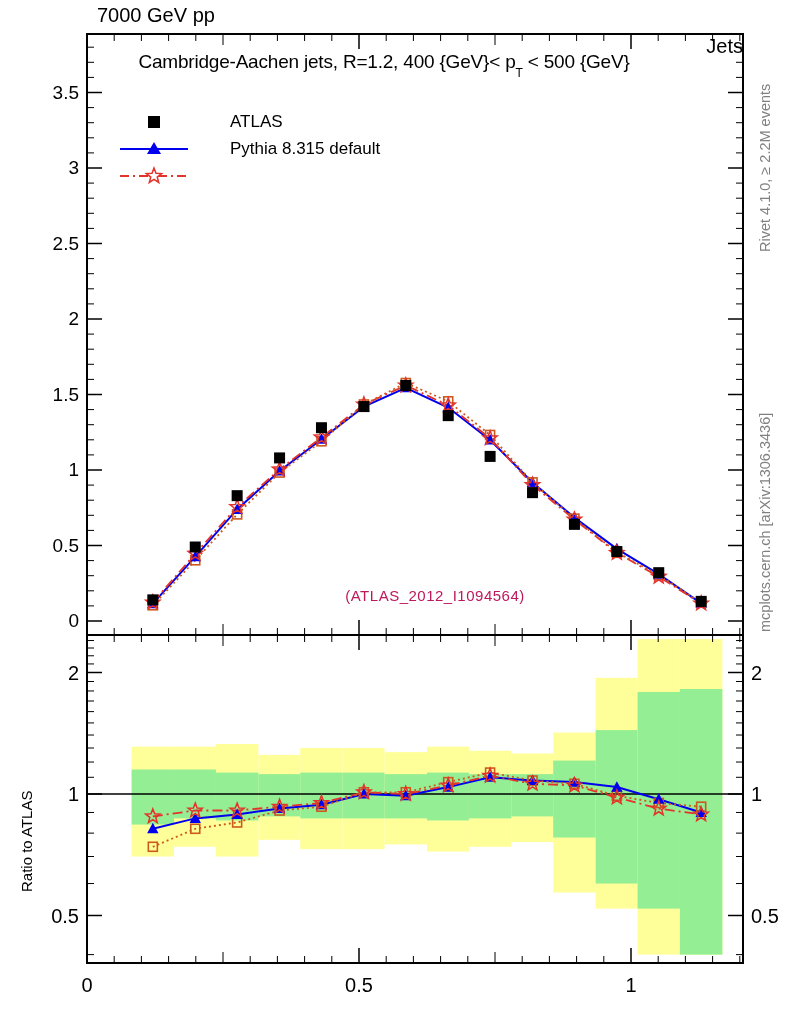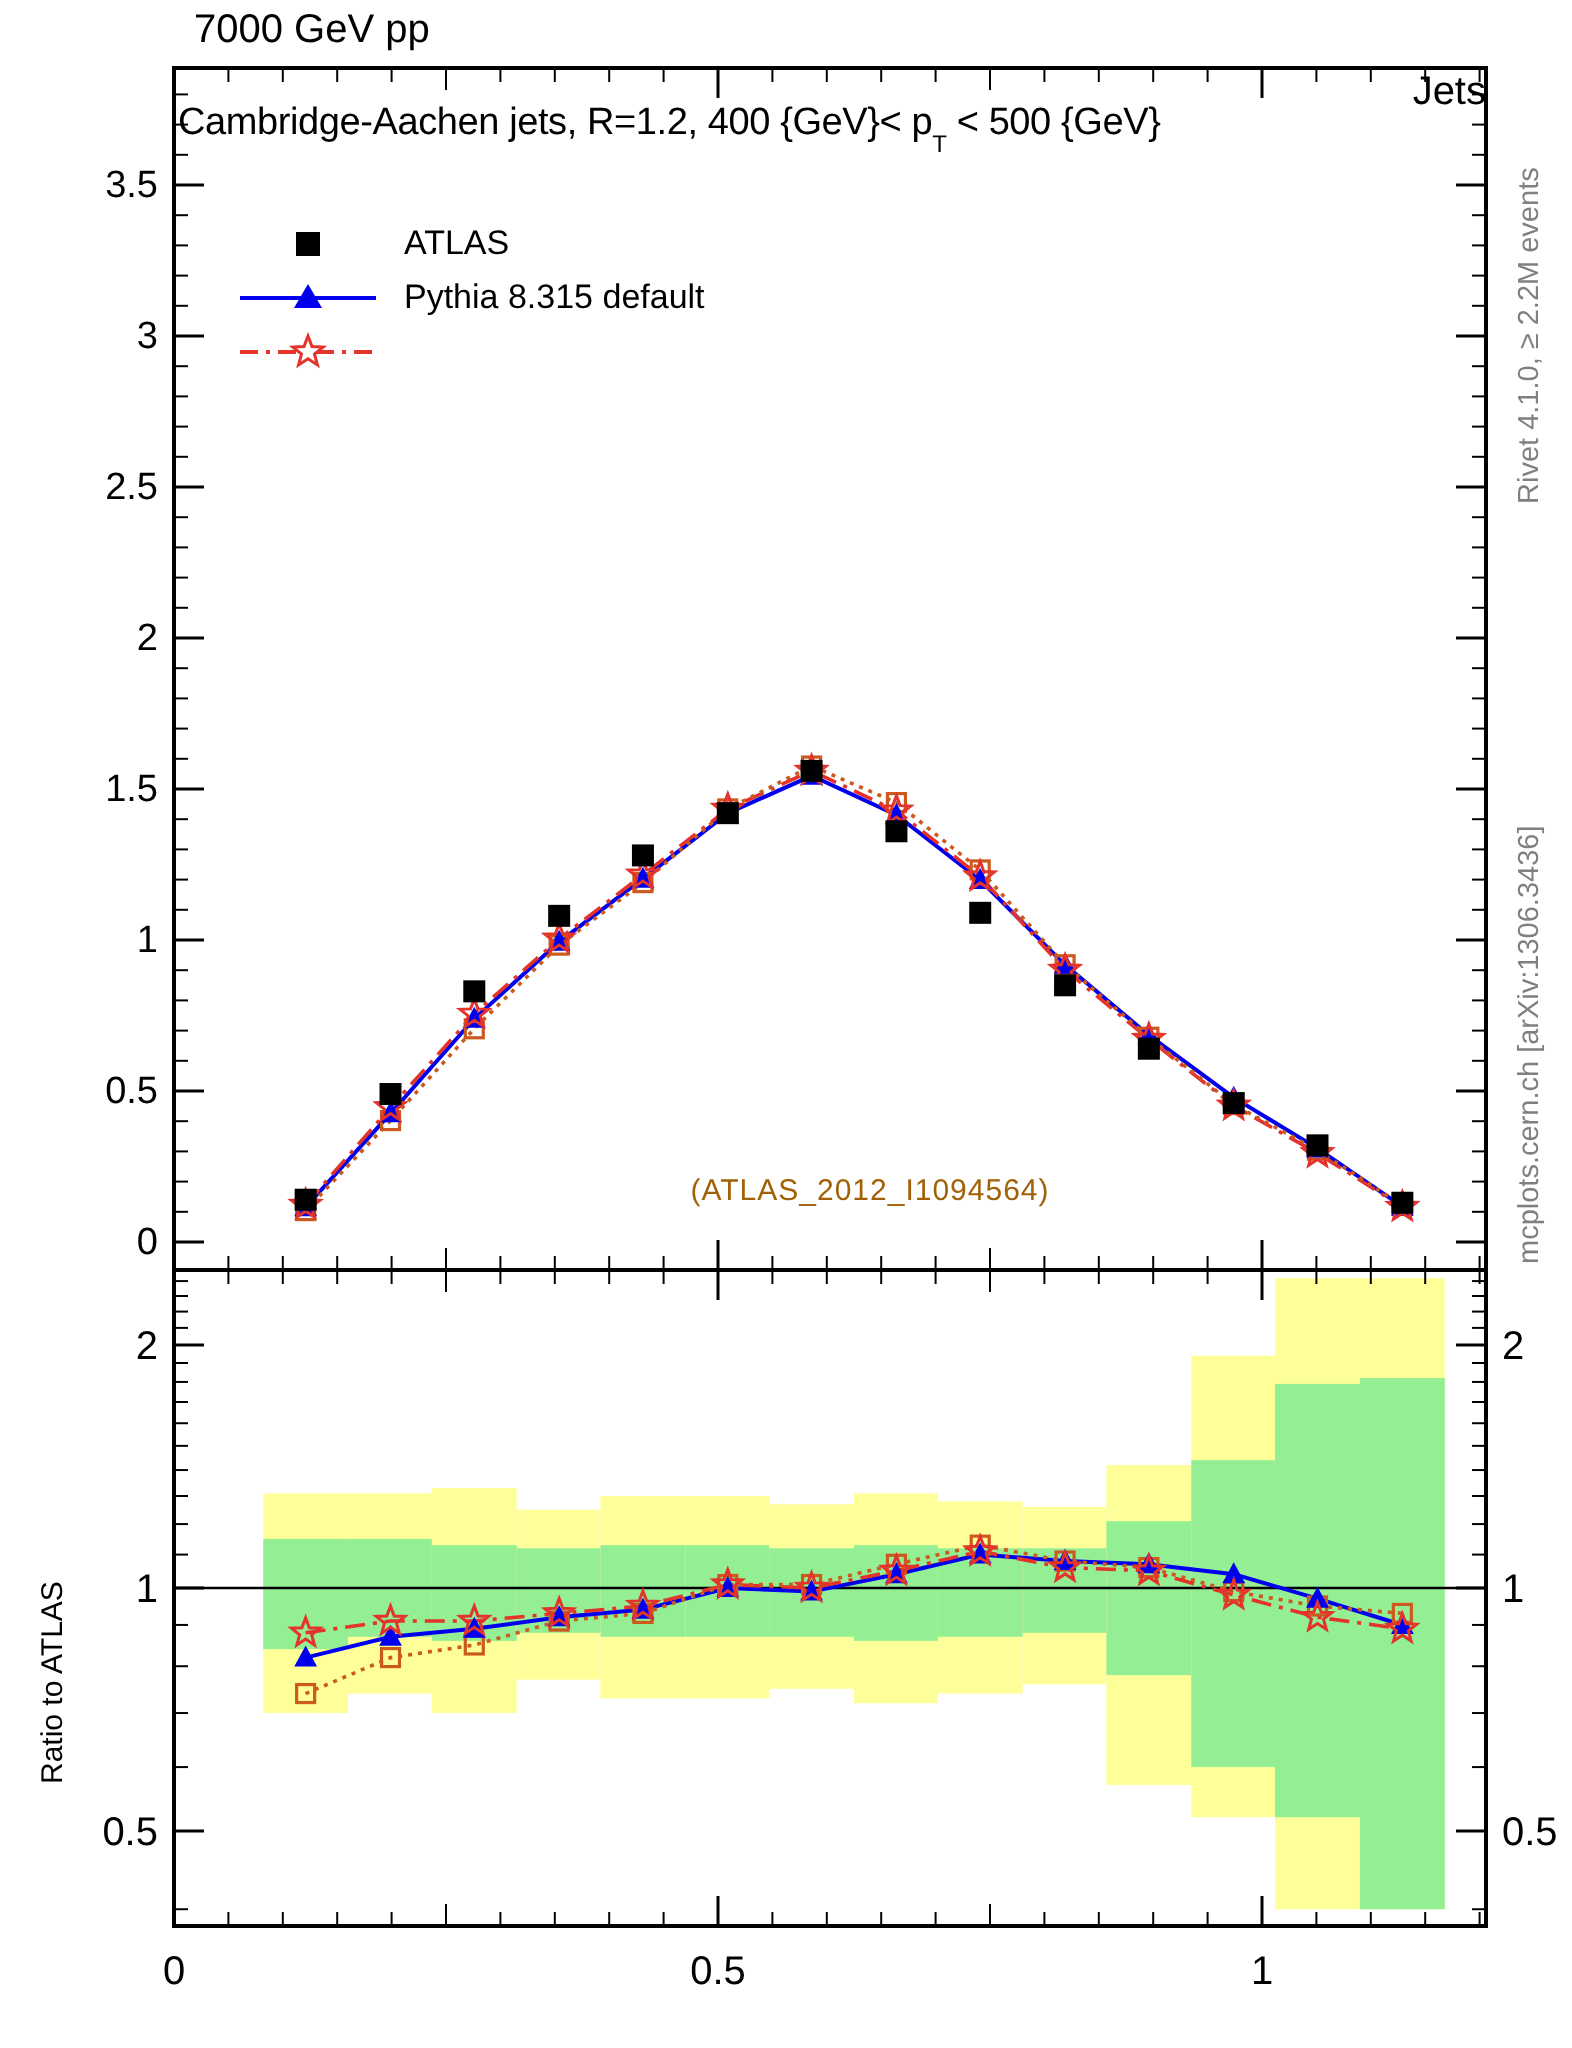--- a/index.html
+++ b/index.html
@@ -1,29 +1,29 @@
 <!DOCTYPE html>
 <html><head>
 <meta charset="utf-8">
 <style>
   html,body{margin:0;padding:0;background:#fff;}
   #page{position:relative;width:786px;height:1024px;background:#fff;overflow:hidden;
         font-family:"Liberation Sans",sans-serif;color:#000;}
   .hdr{position:absolute;top:4px;font-size:20px;white-space:nowrap;}
   #hdr-left{left:97px;}
   #hdr-right{right:43px;text-align:right;margin-top:31px;}
-  #plot-title{position:absolute;left:89px;top:51px;width:590px;
+  #plot-title{position:absolute;left:89px;top:51px;width:590px;text-align:center;
               font-size:19px;white-space:nowrap;letter-spacing:-0.2px;}
   #plot-title sub{font-size:12px;position:relative;top:4px;}
   #legend{position:absolute;left:118px;top:108px;}
-  .lrow{display:flex;align-items:center;height:27px;}
+  .lrow{display:flex;align-items:center;height:27px;gap:28px;}
   .lrow svg{width:72px;height:20px;flex:0 0 72px;}
   .lrow span{font-size:17px;padding-left:12px;white-space:nowrap;}
   #watermark{position:absolute;left:240px;top:587px;width:390px;text-align:center;
-             font-size:15px;color:#a16207;letter-spacing:0.5px;white-space:nowrap;}
+             font-size:15px;color:#be185d;letter-spacing:0.5px;white-space:nowrap;}
   .vtext{position:absolute;transform:rotate(-90deg);transform-origin:0 0;
          font-size:14.5px;color:#808080;white-space:nowrap;height:18px;}
   #side-top{left:757px;top:252px;width:222px;}
   #side-bottom{left:757px;top:632px;width:302px;}
   #ratio-ylabel{position:absolute;left:18px;top:892px;width:180px;height:18px;
                 transform:rotate(-90deg);transform-origin:0 0;font-size:15px;
                 color:#000;white-space:nowrap;}
   #plot-svg{position:absolute;left:0;top:0;}
   text.tick{font-family:"Liberation Sans",sans-serif;}
 </style>

